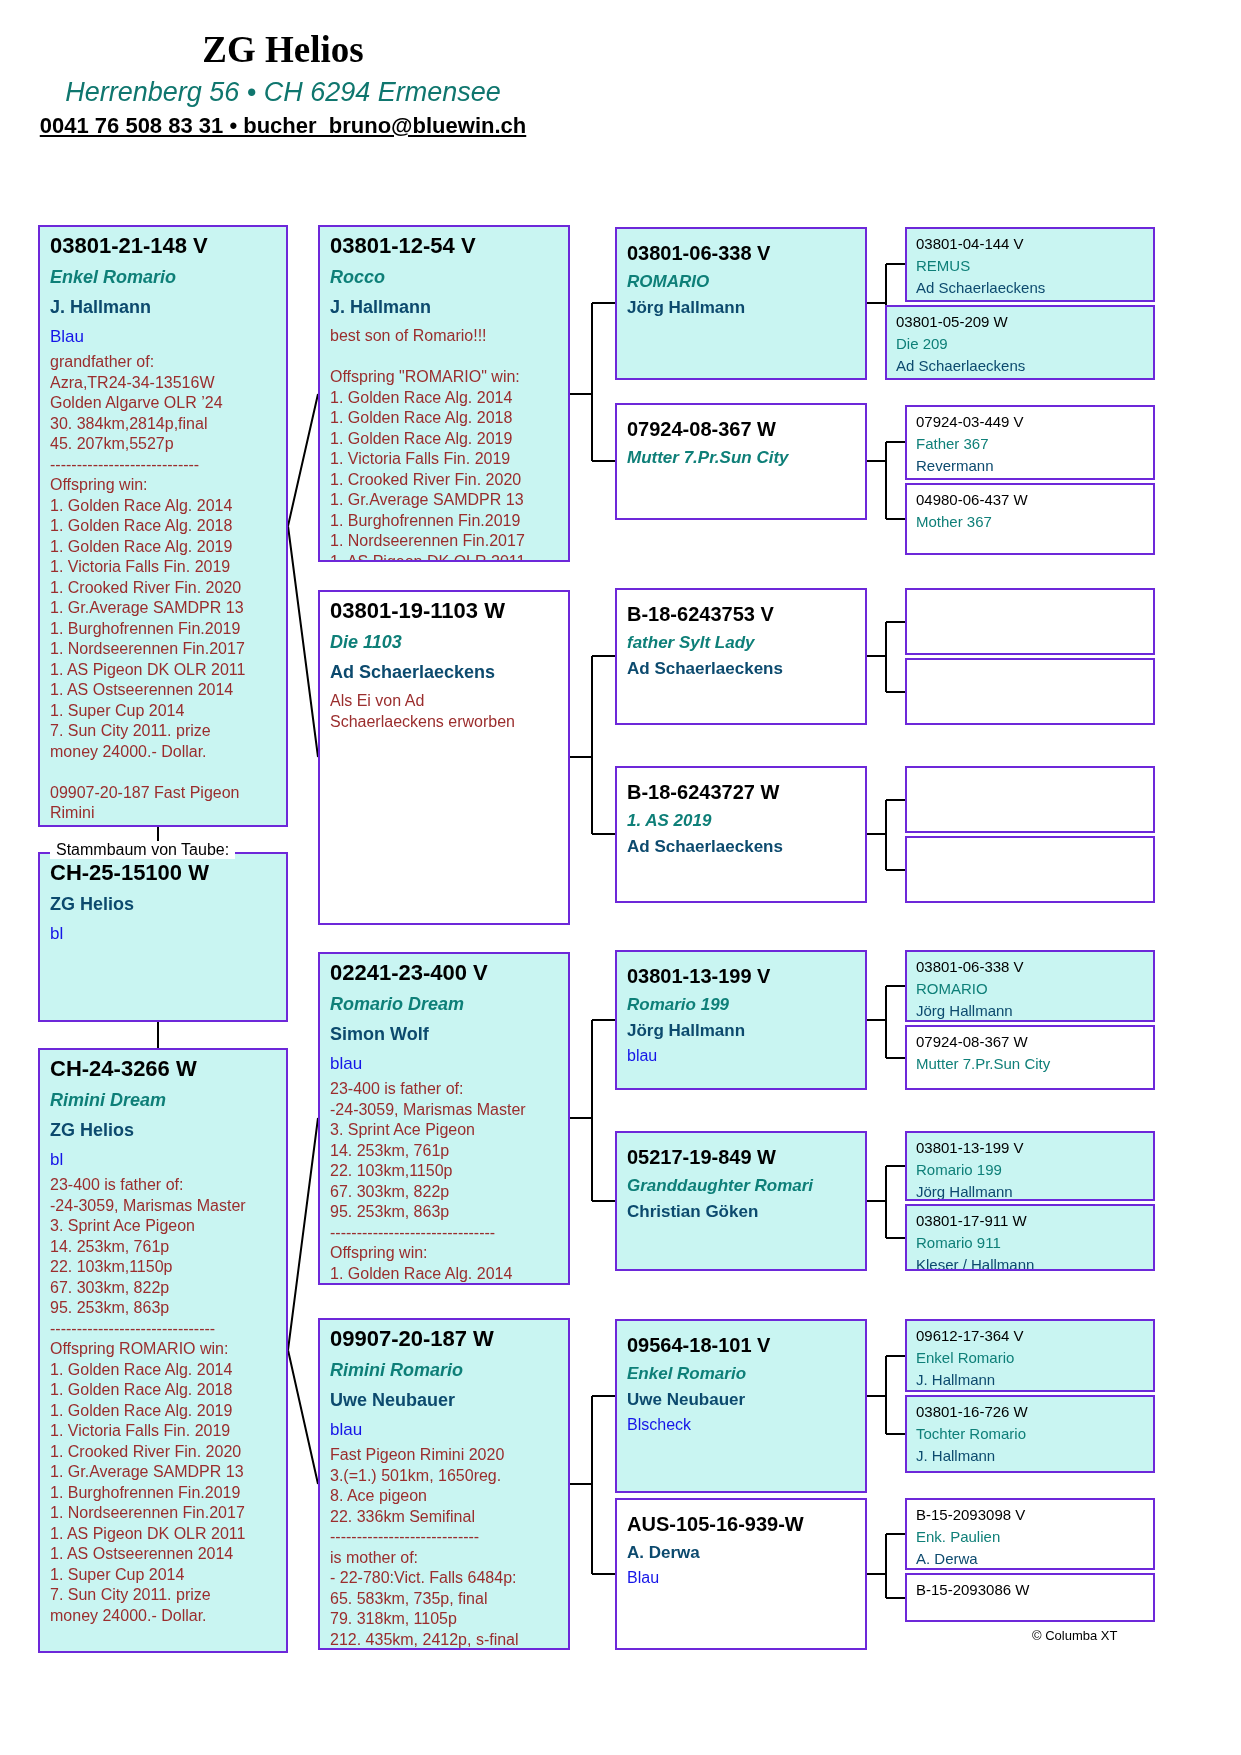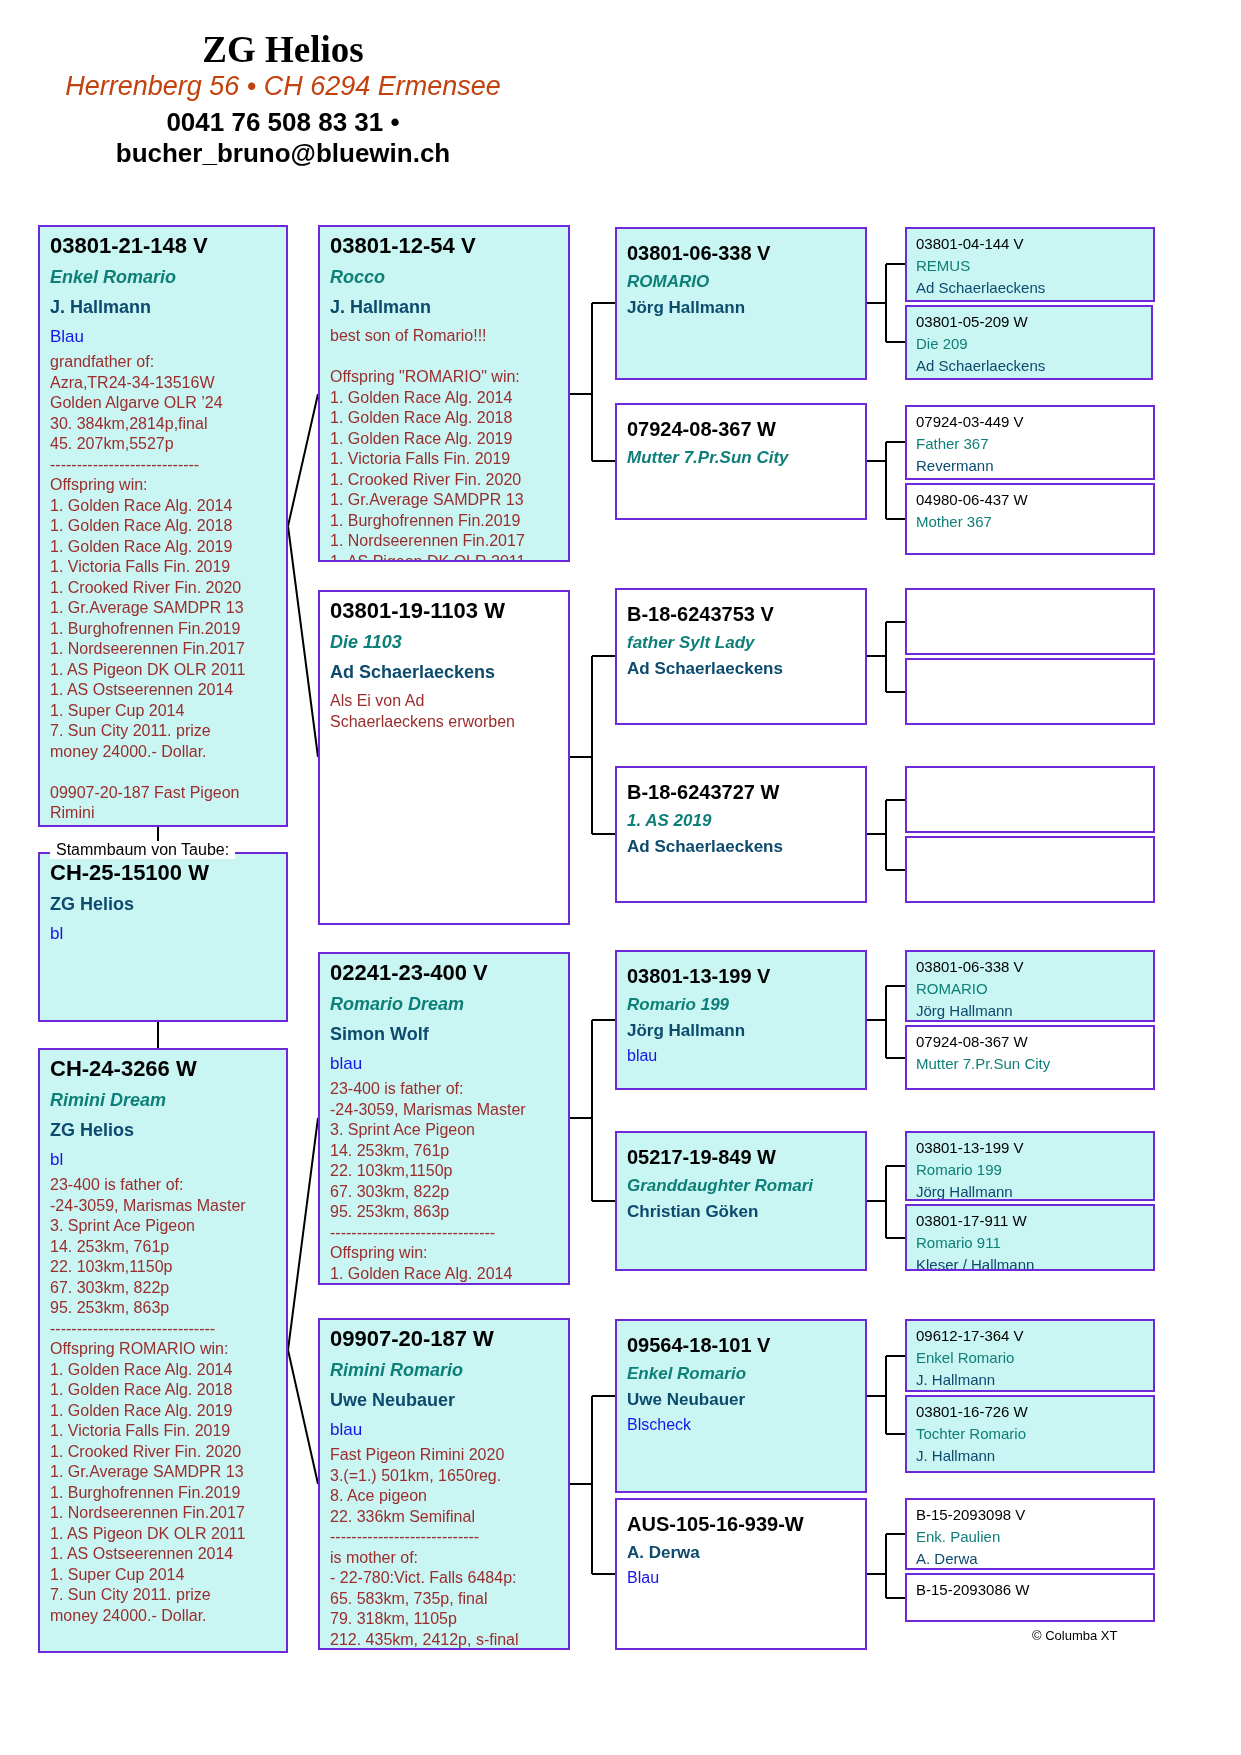--- a/index.html
+++ b/index.html
@@ -1,22 +1,22 @@
 <!DOCTYPE html>
 <html><head>
 <meta charset="utf-8">
 <style>
   html,body{margin:0;padding:0;background:#fff;}
   #page{position:relative;width:1241px;height:1755px;background:#fff;
         font-family:"Liberation Sans",sans-serif;overflow:hidden;}
   #connectors{position:absolute;left:0;top:0;z-index:0;}
   .hdr{position:absolute;left:0;top:28px;width:566px;text-align:center;z-index:1;}
   .hdr .title{font-family:"Liberation Serif",serif;font-weight:bold;font-size:37px;color:#000;}
-  .hdr .addr{font-style:italic;font-size:27px;color:#c2410c;}
-  .hdr .contact{font-weight:bold;font-size:26px;color:#000;margin-top:5px;}
+  .hdr .addr{font-style:italic;font-size:27px;color:#0f766e;margin-top:6px;}
+  .hdr .contact{font-weight:bold;font-size:22px;color:#000;margin-top:5px;text-decoration:underline;}
 
   .box{position:absolute;border:2px solid #6d28d9;background:#fff;box-sizing:border-box;
        overflow:hidden;z-index:1;}
   .cyan{background:#C9F5F2;}
   .pname{color:#0E7F78;font-style:italic;font-weight:bold;}
   .fancier{color:#0c4a6e;font-weight:bold;}
   .colorline{color:#1515E8;}
   .notes{color:#9B2D2D;white-space:pre-line;}
 
   .bigbox{padding:5px 10px;}
@@ -246,21 +246,21 @@
     <div class="ring">AUS-105-16-939-W</div>
     <div class="fancier">A. Derwa</div>
     <div class="colorline">Blau</div>
   </div>
 
   <div class="box smbox cyan" style="left:905px;top:227px;width:250px;height:75px">
     <div class="ring">03801-04-144 V</div>
     <div class="pname">REMUS</div>
     <div class="fancier">Ad Schaerlaeckens</div>
   </div>
-  <div class="box smbox cyan" style="left:905px;top:305px;width:248px;height:75px">
+  <div class="box smbox cyan" style="left:885px;top:305px;width:270px;height:75px">
     <div class="ring">03801-05-209 W</div>
     <div class="pname">Die 209</div>
     <div class="fancier">Ad Schaerlaeckens</div>
   </div>
   <div class="box smbox" style="left:905px;top:405px;width:250px;height:75px">
     <div class="ring">07924-03-449 V</div>
     <div class="pname">Father 367</div>
     <div class="fancier">Revermann</div>
   </div>
   <div class="box smbox" style="left:905px;top:483px;width:250px;height:72px">

